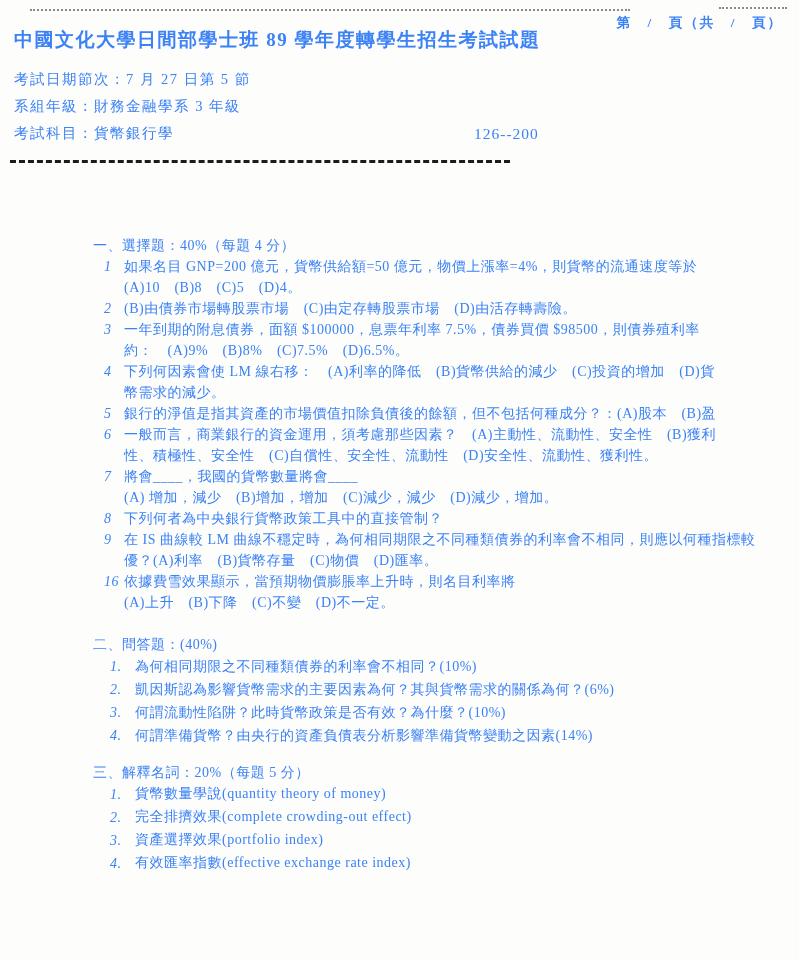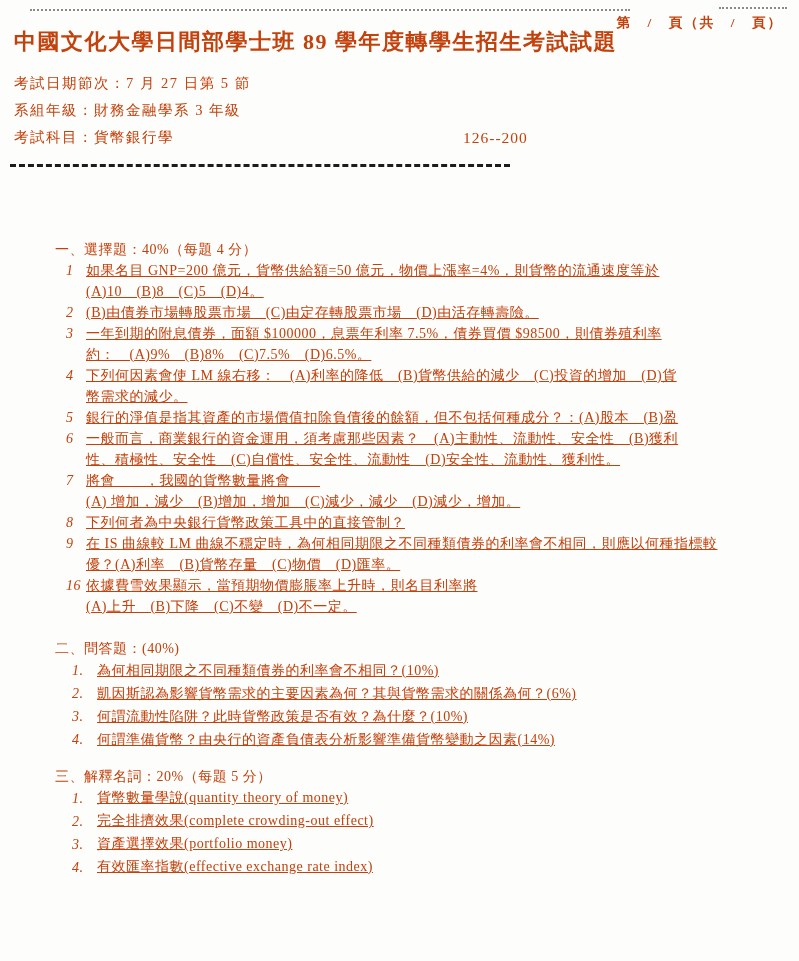--- a/index.html
+++ b/index.html
@@ -2,73 +2,73 @@
 <html lang="zh-Hant"><head>
 <meta charset="utf-8">
 <title>考試試題</title>
 <style>
   html,body{margin:0;padding:0;background:#e8e8e8;}
   .page{
     position:relative;
     width:799px;height:961px;
     margin:0 auto;
     background:#fdfdfb;
-    color:#c2410c;
+    color:#3b82f6;
     font-family:"Liberation Serif","DejaVu Serif",serif;
     overflow:hidden;
   }
   
   .scan-line{
     position:absolute;top:9px;left:30px;width:600px;height:0;
     border-top:2px dotted #8a8a8a;
   }
   .scan-line-right{
     position:absolute;top:7px;right:12px;width:68px;height:0;
     border-top:2px dotted #8a8a8a;
   }
   .corner{
     position:absolute;top:14px;right:16px;
     font-weight:bold;font-size:13.5px;letter-spacing:2px;
     white-space:pre;
   }
   .title{
     margin:27px 8px 0 14px;
-    font-size:22px;font-weight:bold;letter-spacing:1.5px;
+    font-size:19px;font-weight:bold;letter-spacing:1.5px;
   }
   .info{
     margin:13px 0 0 14px;
     font-size:14.5px;letter-spacing:1.5px;
   }
   .info-line{line-height:27px;}
   .subject-row{position:relative;line-height:27px;}
   .subject-code{
-    position:absolute;left:449px;top:0;
+    position:absolute;left:460px;top:0;
     letter-spacing:1px;font-size:15.5px;
   }
   .divider{
     margin:13px 0 0 10px;
     width:500px;height:0;
     border-top:3px dashed #1c1c1c;
   }
   .body{margin-top:72px;font-size:14px;letter-spacing:0.5px;}
-  .exam-section{margin:0;}
+  .exam-section{margin:0;padding-left:38px;}
   .section-heading{
     margin-left:55px;
     line-height:21px;
     white-space:pre;
   }
   .question{display:flex;margin-left:66px;}
   .qnum{
     flex:0 0 auto;
     min-width:17px;
     font-style:italic;
     line-height:21px;
     padding-right:3px;
   }
-  .qlines{flex:1;text-decoration:underline;}
+  .qlines{flex:1;}
   .qline{line-height:21px;white-space:pre-wrap;}
   .sec-1{margin-top:21px;}
   .sec-2{margin-top:15px;}
   .sec-1 .question,.sec-2 .question{margin-left:72px;}
   .sec-1 .qnum,.sec-2 .qnum{min-width:22px;line-height:23px;}
   .sec-1 .qline{line-height:23px;}
   .sec-2 .qline{line-height:22px;}
 </style>
 </head>
 <body>
@@ -200,21 +200,21 @@
         </div>
         <div class="question">
           <span class="qnum">2.</span>
           <div class="qlines">
             <div class="qline">完全排擠效果(complete crowding-out effect)</div>
           </div>
         </div>
         <div class="question">
           <span class="qnum">3.</span>
           <div class="qlines">
-            <div class="qline">資產選擇效果(portfolio money)</div>
+            <div class="qline">資產選擇效果(portfolio index)</div>
           </div>
         </div>
         <div class="question">
           <span class="qnum">4.</span>
           <div class="qlines">
             <div class="qline">有效匯率指數(effective exchange rate index)</div>
           </div>
         </div>
       </section>
     </div>

